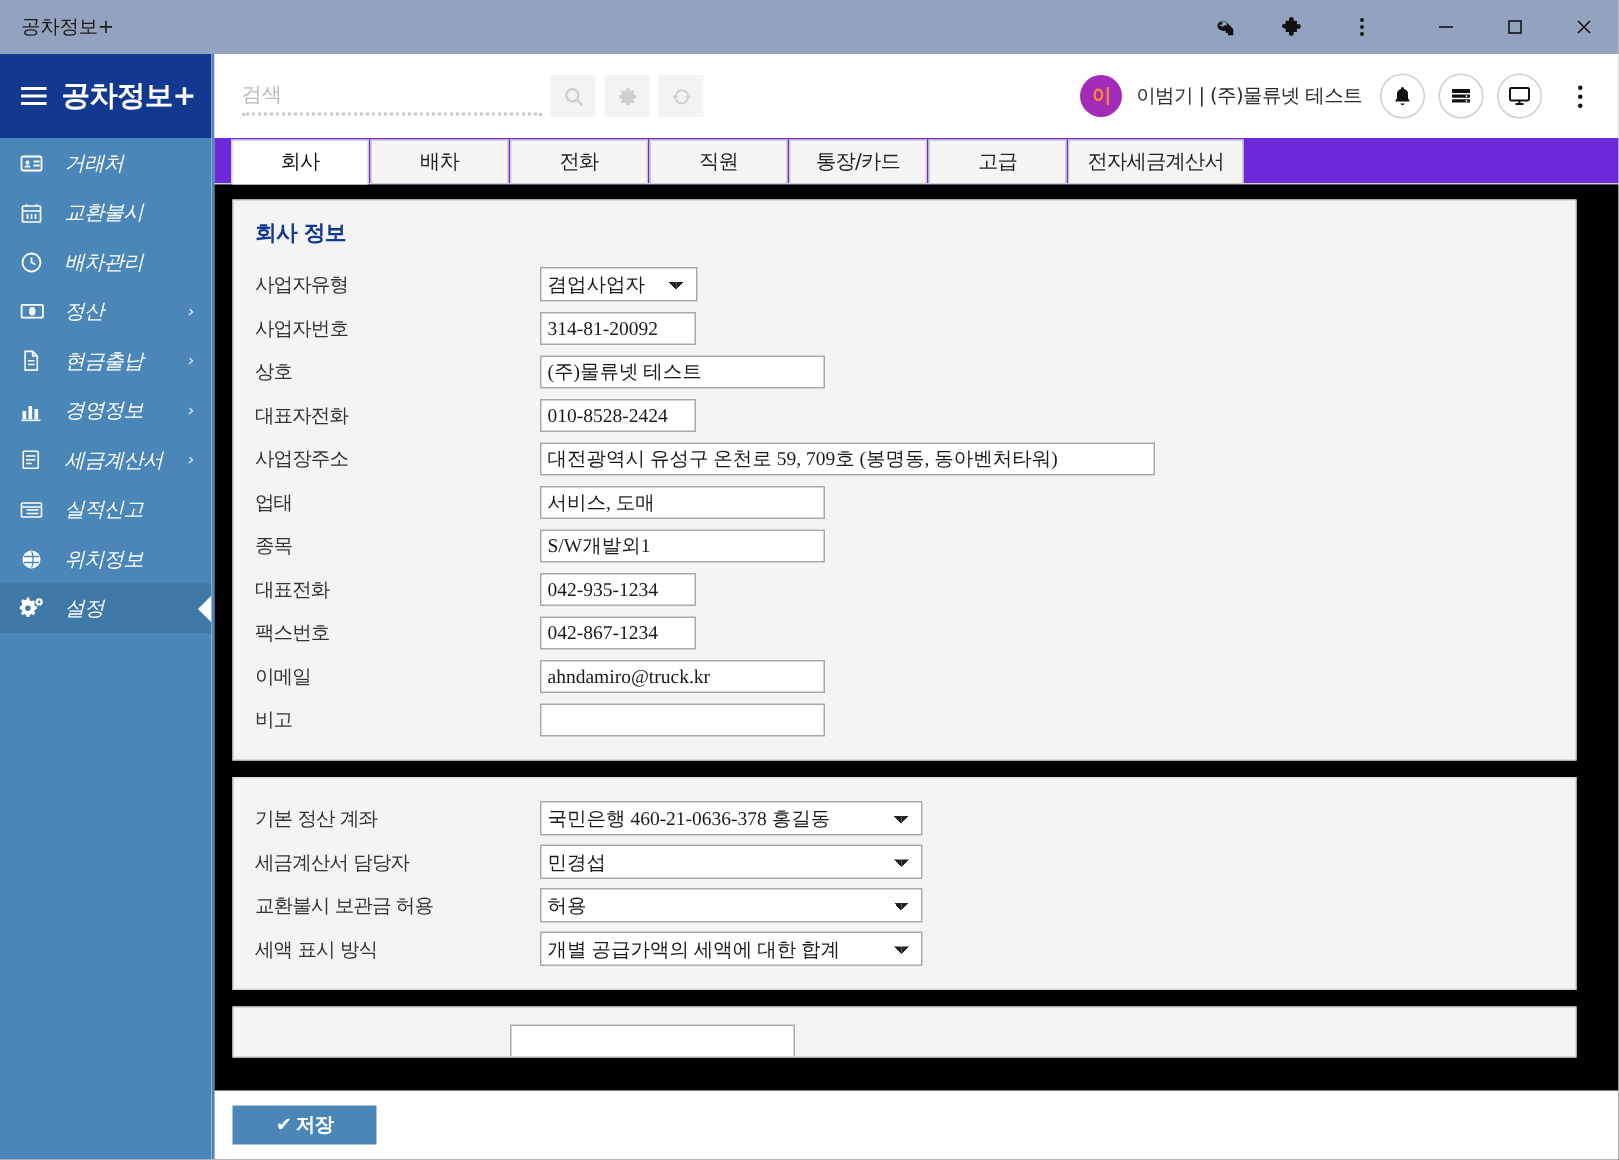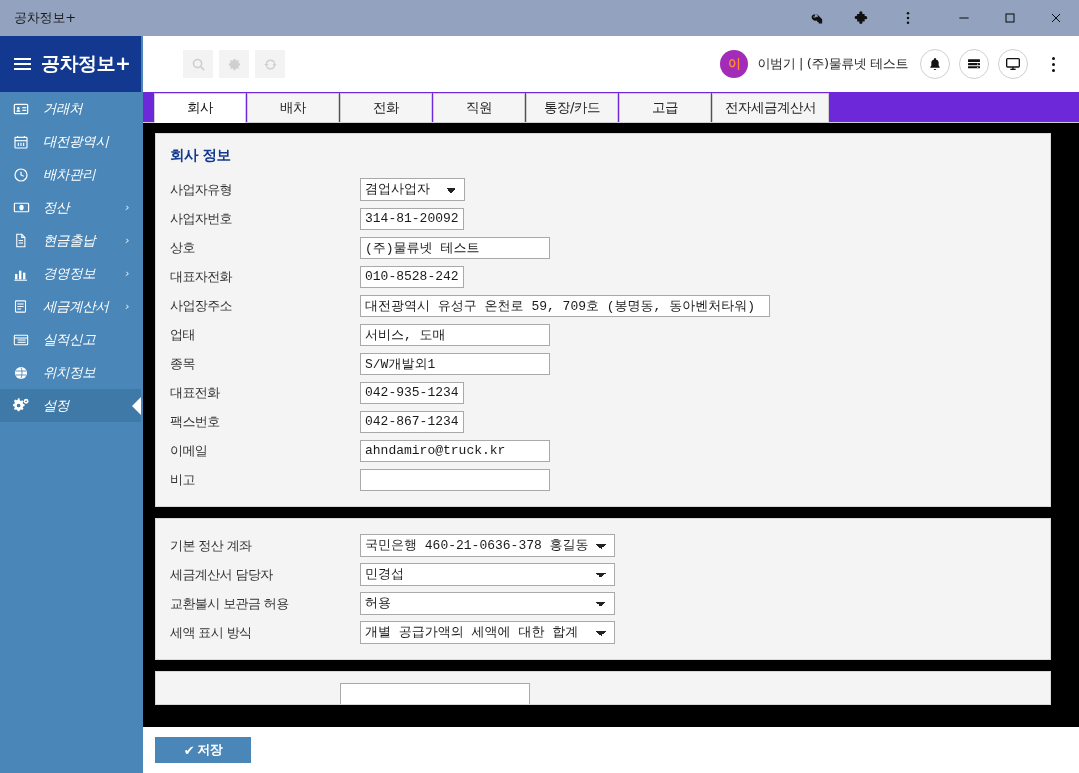--- a/index.html
+++ b/index.html
@@ -176,21 +176,21 @@
   .frow {
     display: flex; align-items: center; height: 29px; gap: 20px;
   }
   .flabel {
     width: 184px; flex: 0 0 184px;
     font-size: 13px; color: #333; letter-spacing: -0.6px;
     padding-left: 14px;
   }
   .fctl { display: flex; align-items: center; }
   input.txt, select.sel {
-    font-family: Liberation Mono, monospace;
+    font-family: Liberation Serif, serif;
     font-size: 13px; color: #1a1a1a;
     border: 1px solid #a9a9a9; background: #ffffff;
     height: 22px; padding: 1px 4px; outline: none;
   }
   select.sel {
     height: 23px; padding-right: 2px;
     -webkit-appearance: none; appearance: none;
     background-image:
       linear-gradient(45deg, transparent 50%, #222 50%),
       linear-gradient(135deg, #222 50%, transparent 50%);
@@ -309,21 +309,21 @@
         <svg width="16" height="16" viewBox="0 0 24 24" fill="none" stroke="currentColor" stroke-width="1.7">
           <rect x="3" y="5" width="18" height="16" rx="1"></rect>
           <line x1="3" y1="10" x2="21" y2="10"></line>
           <line x1="7" y1="3" x2="7" y2="6"></line>
             <line x1="17" y1="3" x2="17" y2="6"></line>
           <line x1="8" y1="13" x2="8" y2="18"></line>
             <line x1="12" y1="13" x2="12" y2="18"></line>
             <line x1="16" y1="13" x2="16" y2="18"></line>
         </svg>
       </span>
-      <span class="nav-label">대전광역시</span>
+      <span class="nav-label">교환불시</span>
     </div>
 
     <div class="nav-item">
       <span class="nav-ico">
         <svg width="16" height="16" viewBox="0 0 24 24" fill="none" stroke="currentColor" stroke-width="1.8">
           <circle cx="12" cy="12" r="9"></circle>
             <polyline points="12,7 12,12 16,14"></polyline>
         </svg>
       </span>
       <span class="nav-label">배차관리</span>
@@ -409,20 +409,24 @@
           <circle cx="18.5" cy="6" r="1.2" fill="#3e79a8"></circle>
         </svg>
       </span>
       <span class="nav-label">설정</span>
     </div>
   </div>
 
   <div id="main">
 
     <div id="topbar">
+      <div id="searchwrap">
+        <input type="text" placeholder="검색" style="">
+        <div class="dotline"></div>
+      </div>
 
       <div class="sq-btn">
         <svg width="15" height="15" viewBox="0 0 24 24" fill="none" stroke="currentColor" stroke-width="2.6">
           <circle cx="10.5" cy="10.5" r="6.5"></circle>
             <line x1="15.5" y1="15.5" x2="21" y2="21"></line>
         </svg>
       </div>
       <div class="sq-btn">
         <svg width="15" height="15" viewBox="0 0 24 24" fill="currentColor">
           <path d="M12 8.4a3.6 3.6 0 1 0 0 7.2 3.6 3.6 0 0 0 0-7.2zm9 2.1l-2.3-.5c-.15-.6-.4-1.2-.7-1.8l1.3-2-1.5-1.5-2 1.3c-.6-.3-1.2-.55-1.8-.7L13.5 3h-3l-.5 2.3c-.6.15-1.2.4-1.8.7l-2-1.3L4.7 6.2l1.3 2c-.3.6-.55 1.2-.7 1.8L3 10.5v3l2.3.5c.15.6.4 1.2.7 1.8l-1.3 2 1.5 1.5 2-1.3c.6.3 1.2.55 1.8.7l.5 2.3h3l.5-2.3c.6-.15 1.2-.4 1.8-.7l2 1.3 1.5-1.5-1.3-2c.3-.6.55-1.2.7-1.8l2.3-.5v-3z"></path>

